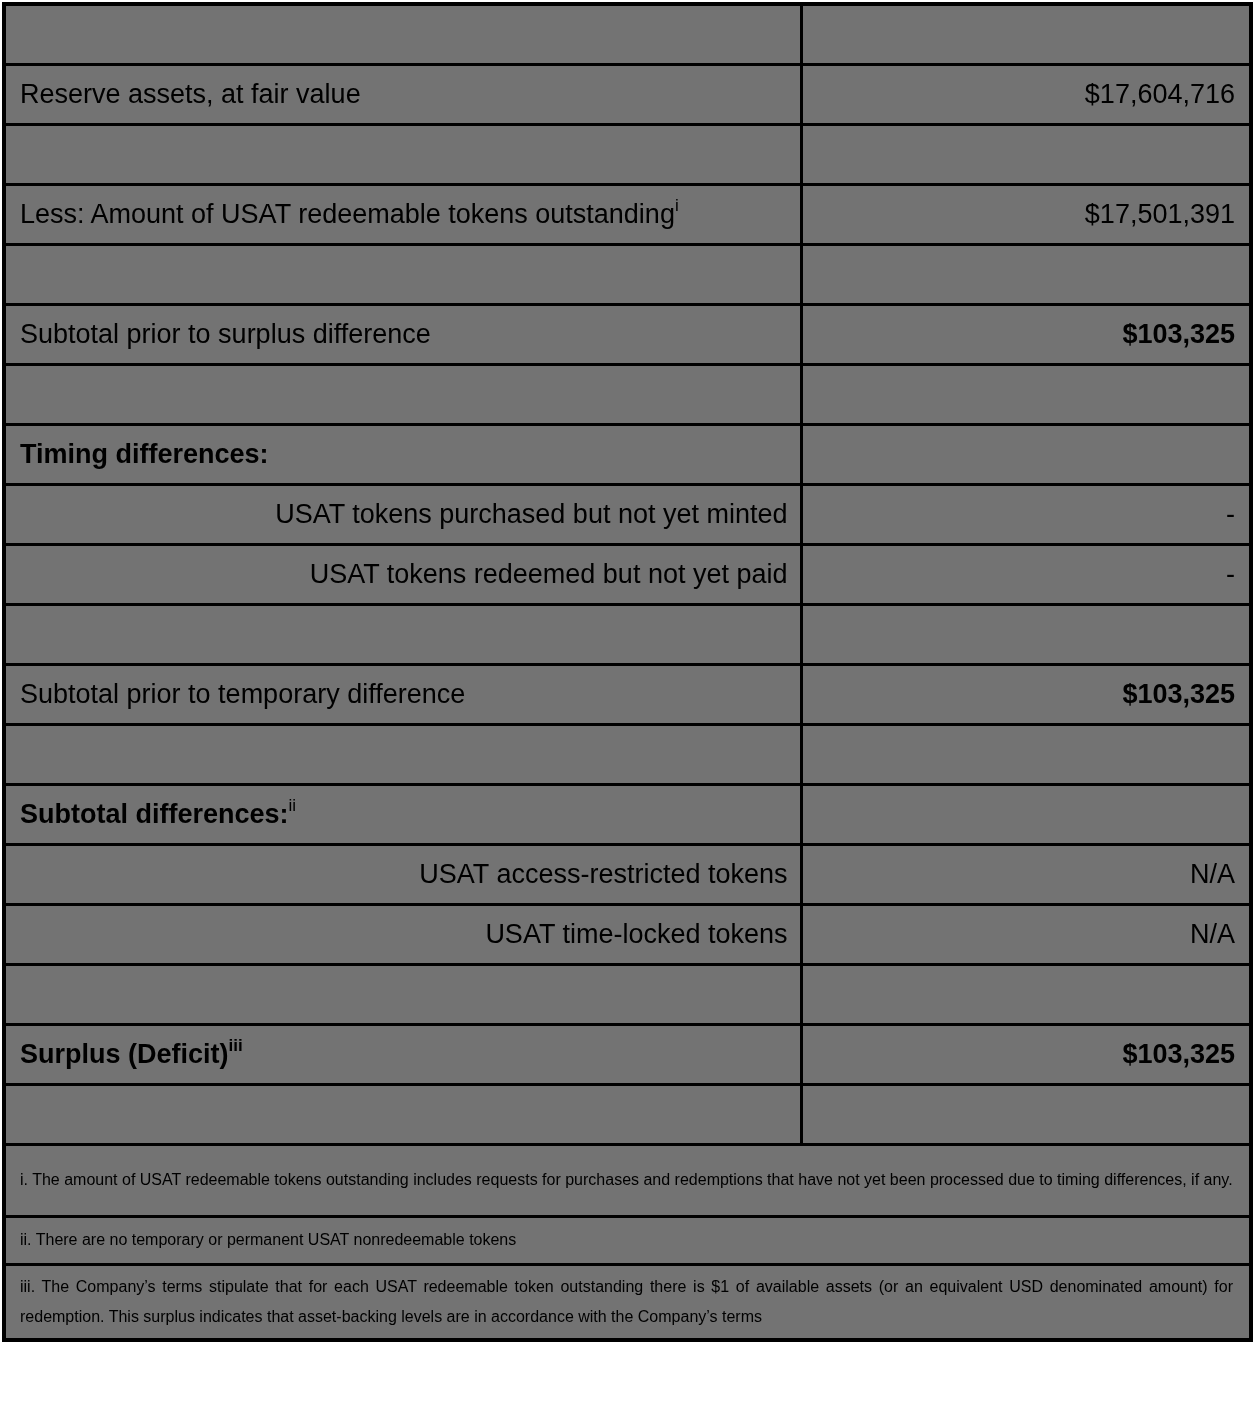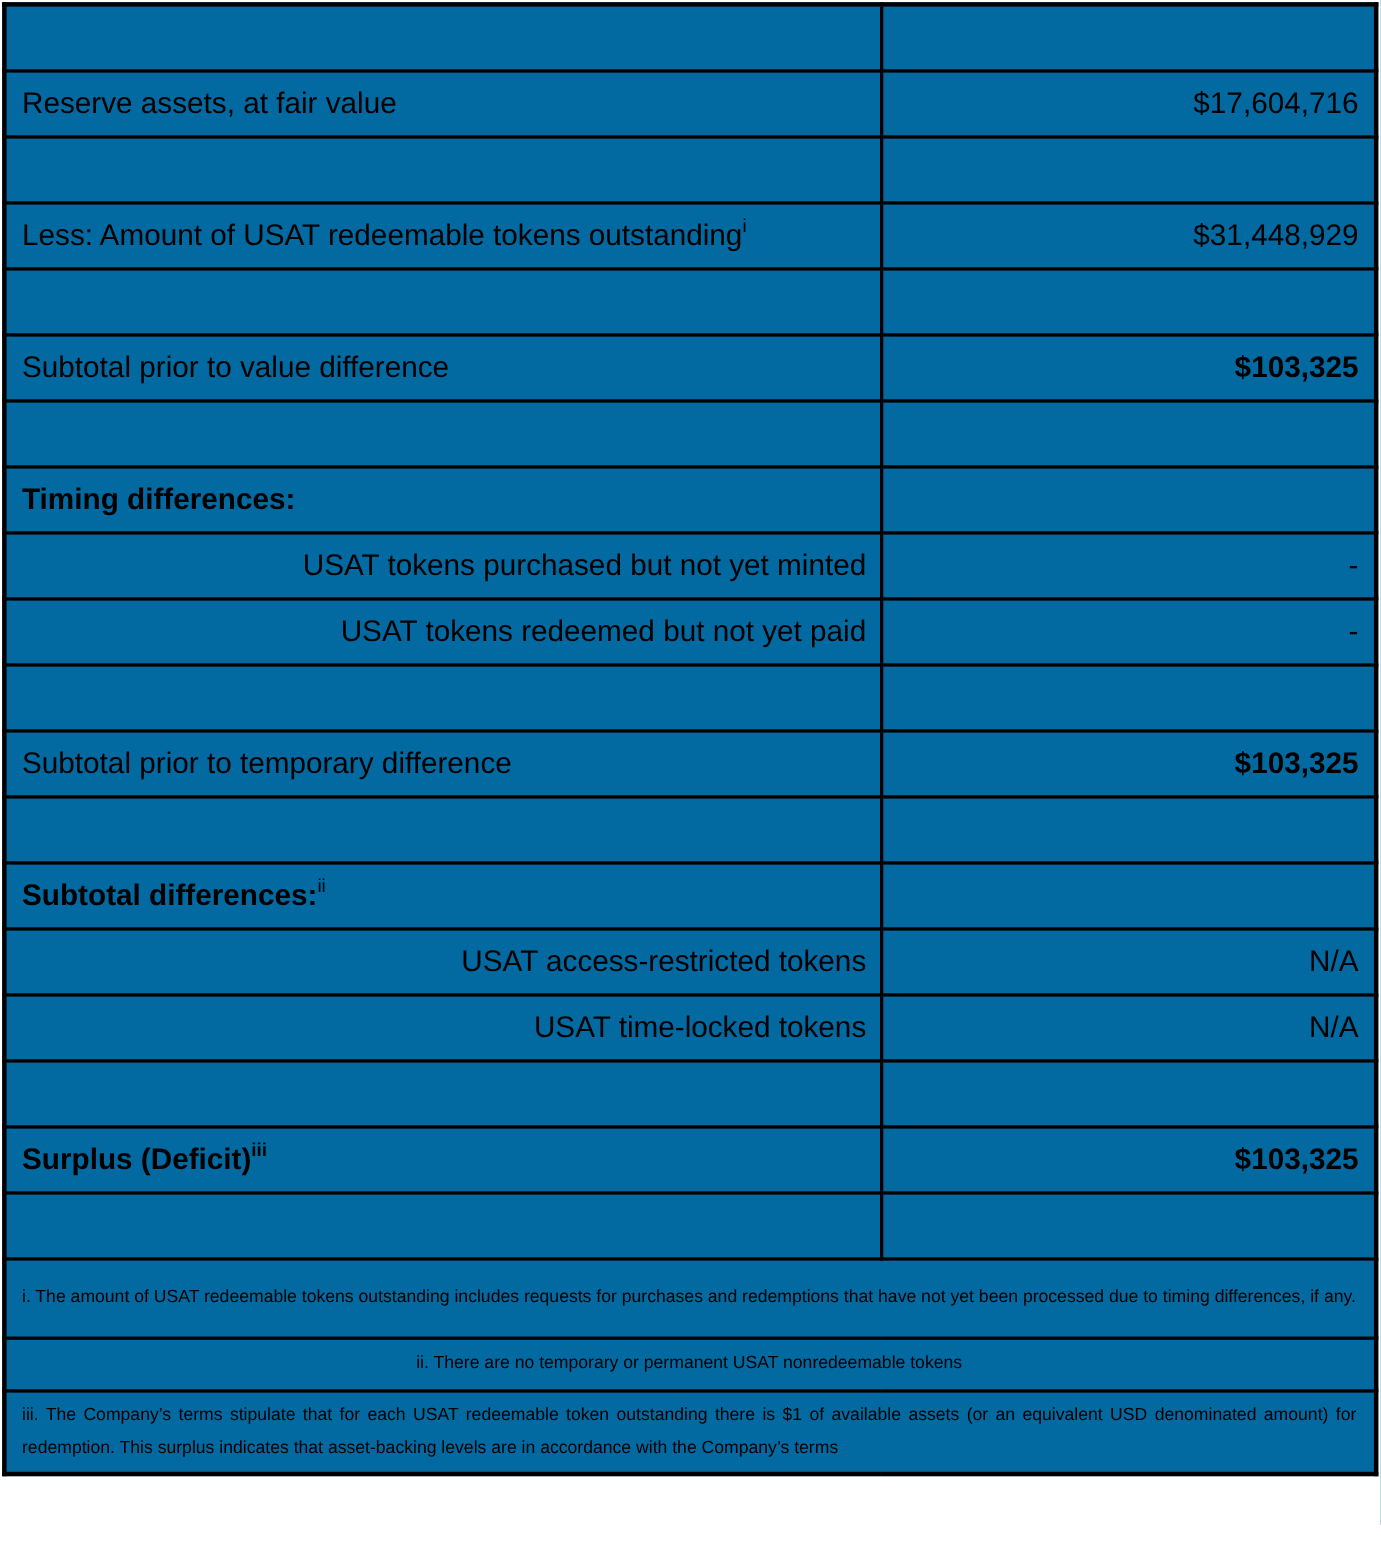--- a/index.html
+++ b/index.html
@@ -9,21 +9,21 @@
     font-family: "Liberation Sans", "DejaVu Sans", sans-serif;
     color: #000000;
     overflow: hidden;
   }
   table.reserve-table {
     position: absolute;
     left: 2px; top: 2px;
     width: 1251px;
     border-collapse: collapse;
     table-layout: fixed;
-    background: #0369a1;
+    background: #737373;
     border: 4px solid #000000;
   }
   col.c-label { width: 797px; }
   col.c-value { width: auto; }
   td {
     border: 3px solid #000000;
     vertical-align: middle;
     font-size: 27px;
     line-height: 1.2;
     overflow: hidden;
@@ -41,21 +41,21 @@
     position: relative;
     top: -2px;
   }
   sup.sup-bold { font-weight: 700; text-align: center; }
   td.footnote {
     font-size: 16px;
     line-height: 30px;
     padding: 6px 16px 6px 14px;
     text-align: justify;
   }
-  td.footnote.no-justify { text-align: center; }
+  td.footnote.no-justify { text-align: left; }
   tr.fn-1 td { height: 72px; }
   tr.fn-2 td { height: 48px; }
   tr.fn-3 td { height: 66px; }
 </style>
 </head>
 <body>
 
 <table class="reserve-table">
   <colgroup>
     <col class="c-label">
@@ -69,28 +69,28 @@
     <tr class="std">
       <td class="label"><span>Reserve assets, at fair value</span></td>
       <td class="value">$17,604,716</td>
     </tr>
     <tr class="std">
       <td class="label"></td>
       <td class="value"></td>
     </tr>
     <tr class="std">
       <td class="label"><span>Less: Amount of USAT redeemable tokens outstanding</span><sup>i</sup></td>
-      <td class="value">$31,448,929</td>
+      <td class="value">$17,501,391</td>
     </tr>
     <tr class="std">
       <td class="label"></td>
       <td class="value"></td>
     </tr>
     <tr class="std">
-      <td class="label"><span>Subtotal prior to value difference</span></td>
+      <td class="label"><span>Subtotal prior to surplus difference</span></td>
       <td class="value bold">$103,325</td>
     </tr>
     <tr class="std">
       <td class="label"></td>
       <td class="value"></td>
     </tr>
     <tr class="std">
       <td class="label bold"><span>Timing differences:</span></td>
       <td class="value"></td>
     </tr>

